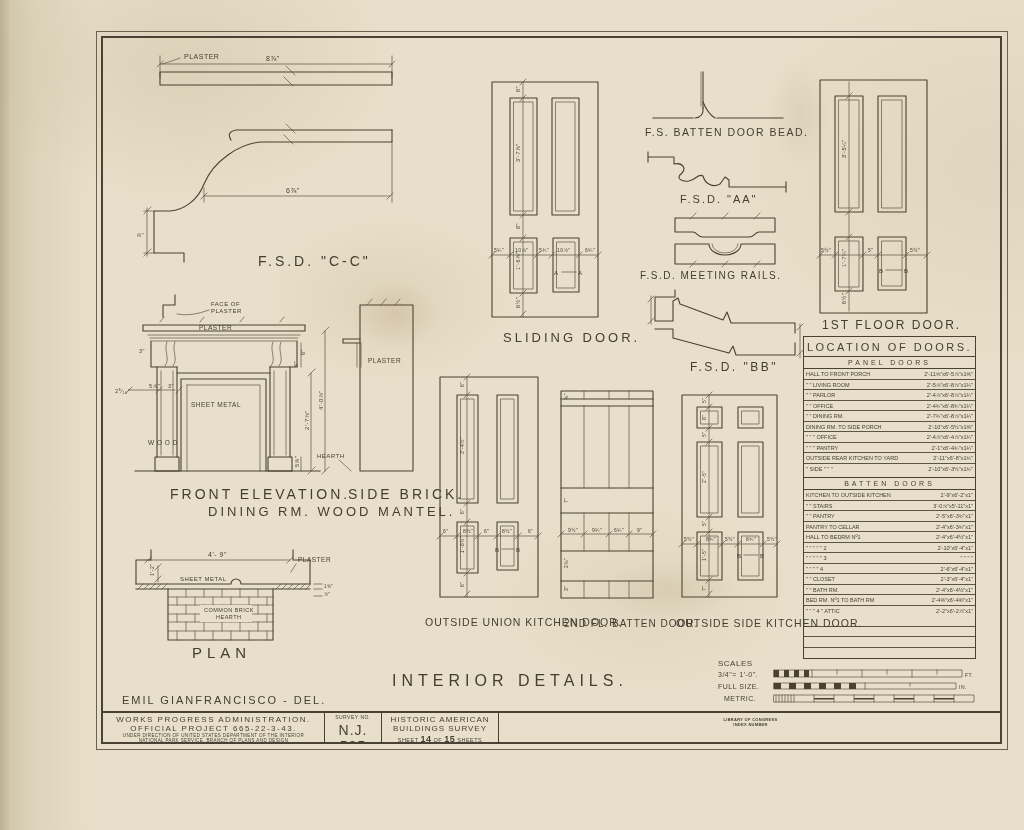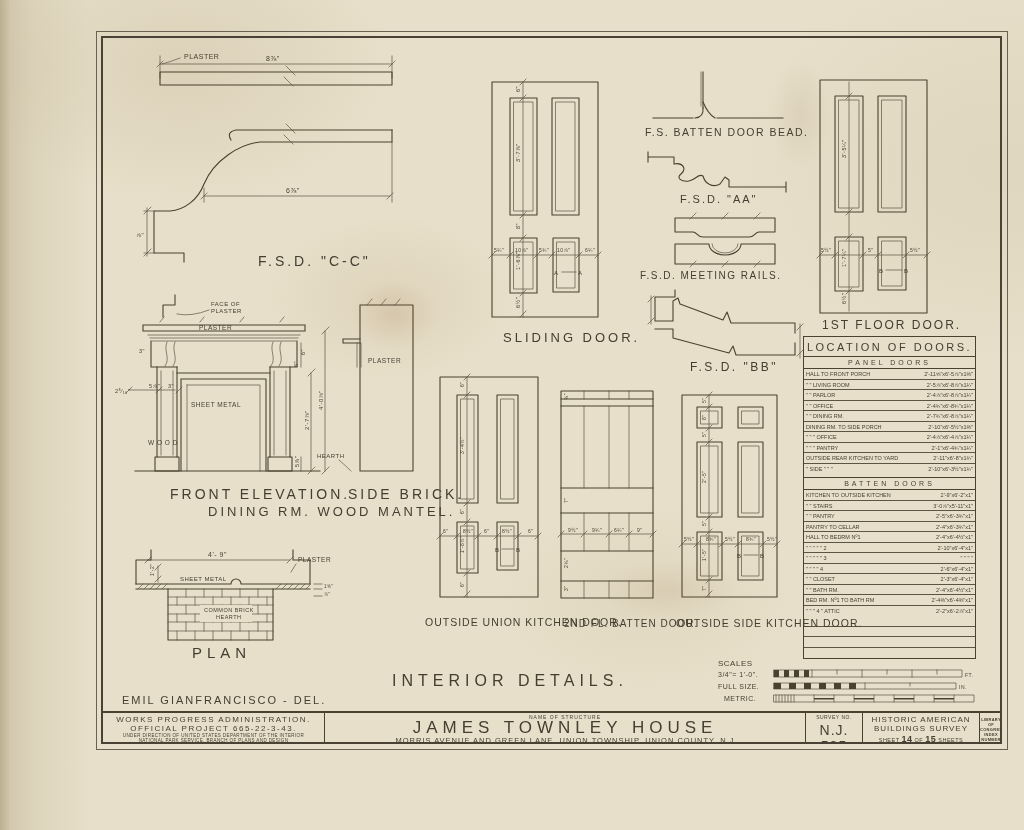--- a/index.html
+++ b/index.html
@@ -438,25 +438,20 @@
   <text x="243" y="33" font-size="5">IN.</text>
 </svg>
 
 <div class="tb">
   <div class="tb-cell tb-wpa">
     <div class="l1">WORKS PROGRESS ADMINISTRATION.</div>
     <div class="l2">OFFICIAL PROJECT 665-22-3-43.</div>
     <div class="l3">UNDER DIRECTION OF UNITED STATES DEPARTMENT OF THE INTERIOR</div>
     <div class="l3">NATIONAL PARK SERVICE, BRANCH OF PLANS AND DESIGN</div>
   </div>
-  <div class="tb-cell tb-name">
-    <div class="lbl">NAME OF STRUCTURE</div>
-    <div class="big">JAMES TOWNLEY HOUSE</div>
-    <div class="addr">MORRIS AVENUE AND GREEN LANE, UNION TOWNSHIP, UNION COUNTY, N.J</div>
-  </div>
   <div class="tb-cell tb-survey">
     <div class="lbl">SURVEY NO.</div>
     <div class="no">N.J. 535</div>
   </div>
   <div class="tb-cell tb-habs">
     <div class="h">HISTORIC AMERICAN</div>
     <div class="h">BUILDINGS SURVEY</div>
     <div class="sh">
       <span>SHEET</span>
       <b>14</b>

